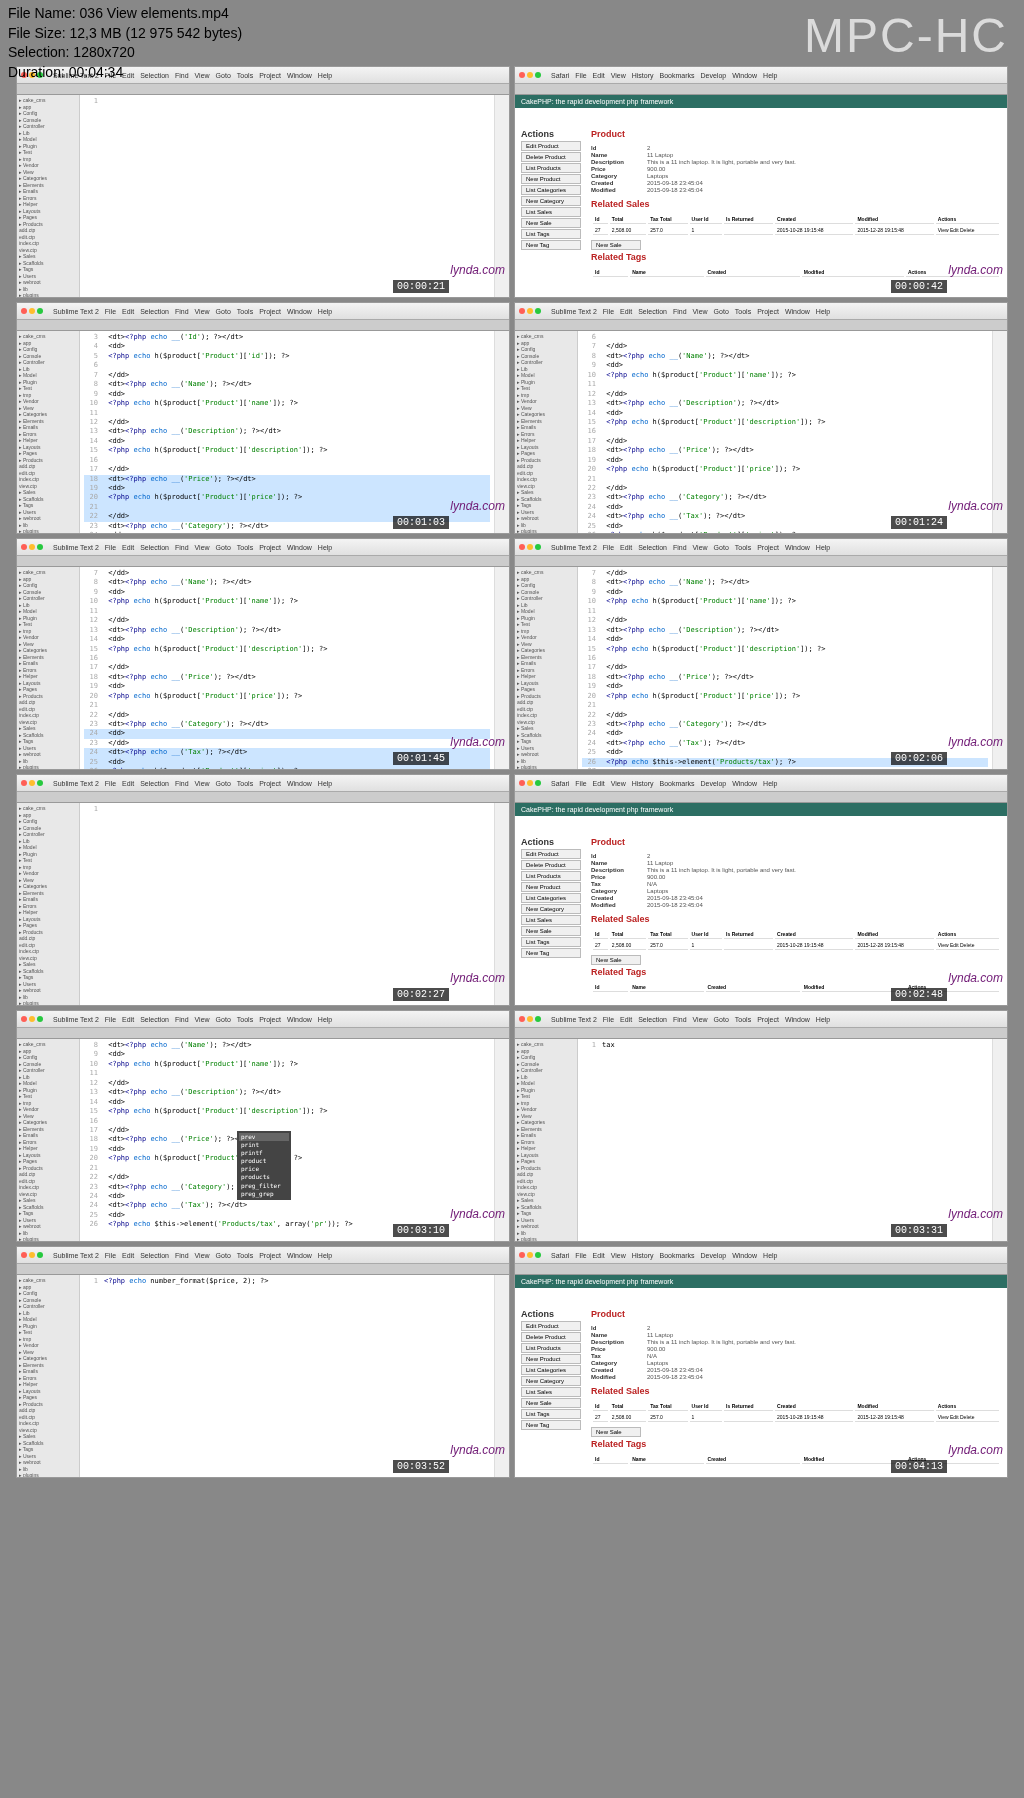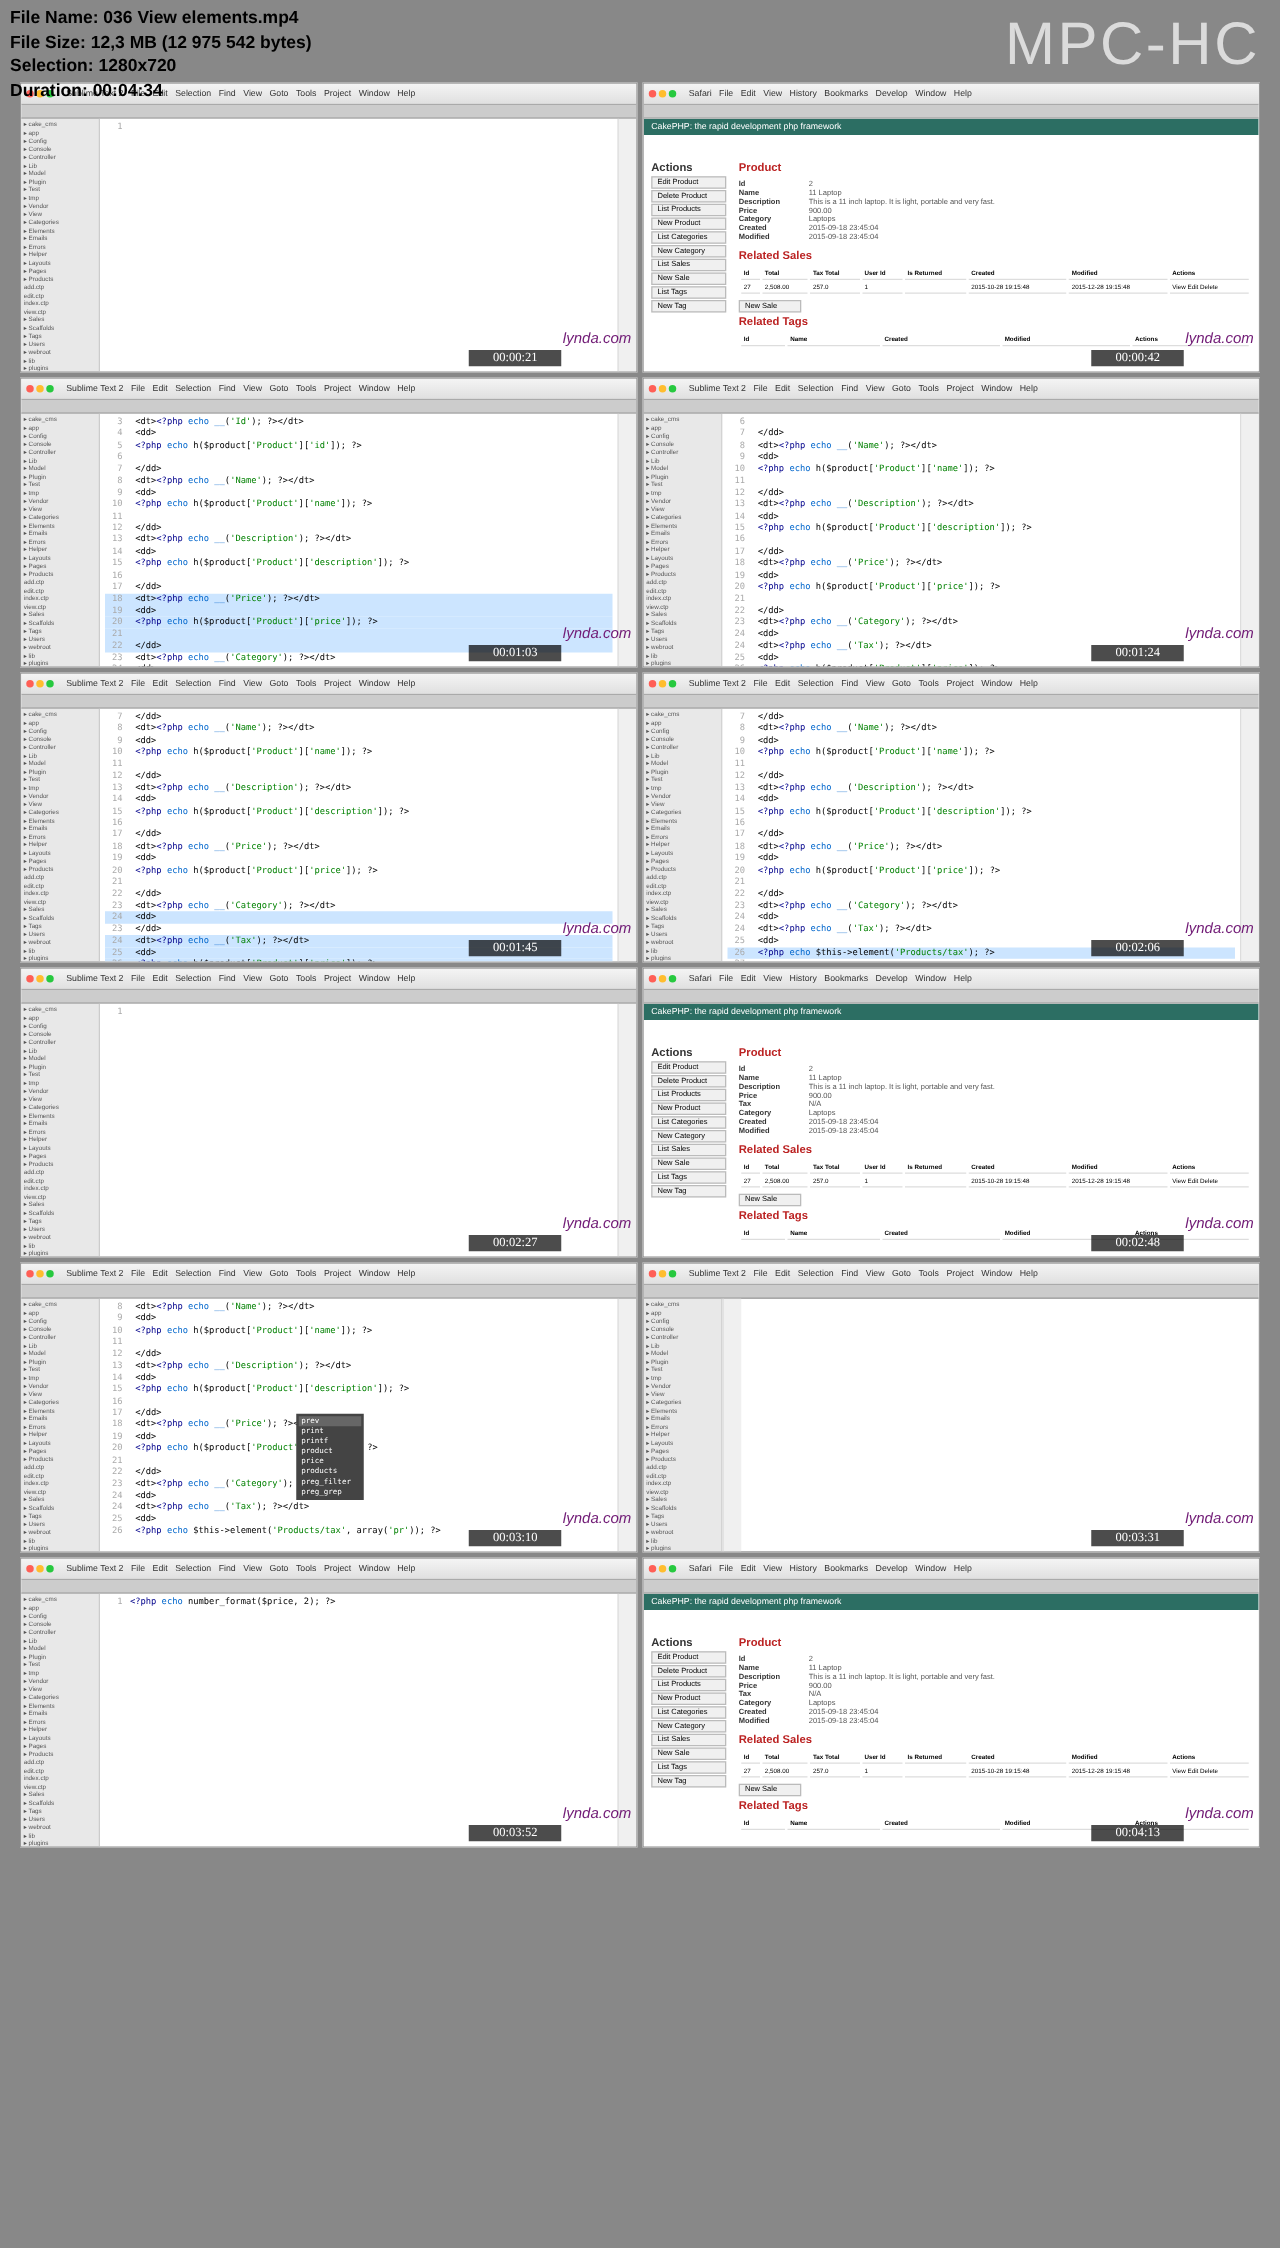--- a/index.html
+++ b/index.html
@@ -1,32 +1,32 @@
 <!DOCTYPE html>
 <html><head>
 <meta charset="utf-8">
 <style>
 body{margin:0;font-family:Arial,sans-serif;font-size:10px;background:#888;width:1024px;height:1798px;position:relative;overflow:hidden}
-.meta{position:absolute;top:4px;left:8px;font-size:14px;color:#000;font-weight:bold;line-height:1.4;z-index:100}
+.meta{position:absolute;top:4px;left:8px;font-size:14px;color:#000;font-weight:normal;line-height:1.4;z-index:100}
 .logo{position:absolute;top:8px;right:16px;font-size:48px;font-weight:normal;color:rgba(255,255,255,0.7);letter-spacing:2px;z-index:100;font-family:Arial}
 .grid{position:absolute;top:66px;left:16px;right:16px;display:grid;grid-template-columns:1fr 1fr;gap:4px}
 .tile{background:#fff;border:1px solid #999;height:230px;position:relative;overflow:hidden}
 .menubar{background:linear-gradient(#f4f4f4,#e0e0e0);height:14px;font-size:7px;color:#333;padding:1px 4px;border-bottom:1px solid #aaa;display:flex;gap:6px;align-items:center}
 .dots{display:flex;gap:2px;margin-right:4px}
 .dots span{width:6px;height:6px;border-radius:50%;display:block}
 .dots .r{background:#ff5f56}.dots .y{background:#ffbd2e}.dots .g{background:#27c93f}
 .tabbar{background:#ccc;height:10px;border-bottom:1px solid #999}
 .split{display:flex;height:calc(100% - 26px)}
 .side{width:58px;background:#e8e8e8;border-right:1px solid #ccc;font-size:5px;color:#555;padding:2px;line-height:1.3;overflow:hidden}
 .side div{white-space:nowrap;text-overflow:clip}
 .code{flex:1;background:#fff;font-family:monospace;font-size:7px;padding:2px 4px;overflow:hidden;line-height:1.35}
 .code .ln{color:#aaa;display:inline-block;width:14px;text-align:right;margin-right:6px}.kw{color:#00008b}.str{color:#008000}.fn{color:#0066cc}
 .minimap{width:14px;background:#f0f0f0;border-left:1px solid #ddd}
 .sel{background:#cce5ff}
-.ts{position:absolute;bottom:4px;right:60px;background:rgba(0,0,0,0.7);color:#fff;font-size:10px;padding:1px 19px;font-family:Liberation Serif, serif}
+.ts{position:absolute;bottom:4px;right:60px;background:rgba(0,0,0,0.7);color:#fff;font-size:10px;padding:1px 4px;font-family:Liberation Mono, monospace}
 .wm{position:absolute;bottom:20px;right:4px;font-size:12px;color:#701a75;font-style:italic}
 .browser{flex:1;background:#fff;overflow:hidden}
 .cake{background:#2c6e63;color:#fff;font-size:7px;padding:3px 6px}
 .prod{padding:19px 6px;font-size:6px}
 .prod h2{color:#b22;font-size:9px;margin:2px 0;font-weight:bold}
 .actions h2{color:#333}
 .btn{background:#f0f0f0;border:1px solid #bbb;padding:1px 4px;margin:1px 0;font-size:6px;display:block;width:50px}
 .flex2{display:flex;gap:10px}
 .dl{display:grid;grid-template-columns:50px 1fr;gap:1px 6px;font-size:6px}
 .dl dt{color:#333;font-weight:bold}
@@ -841,20 +841,23 @@
           <div>    index.ctp</div>
           <div>    view.ctp</div>
           <div>  ▸ Sales</div>
           <div>  ▸ Scaffolds</div>
           <div>  ▸ Tags</div>
           <div>  ▸ Users</div>
           <div>▸ webroot</div>
           <div>▸ lib</div>
           <div>▸ plugins</div>
         </div>
+        <div class="code">
+          <div><span class="ln">1</span>tax</div>
+        </div>
         <div class="minimap"></div>
       </div>
       <div class="ts">00:03:31</div>
       <div class="wm">lynda.com</div>
     </div>
     <div class="tile">
       <div class="menubar">
         <div class="dots">
           <span class="r"></span>
           <span class="y"></span>

